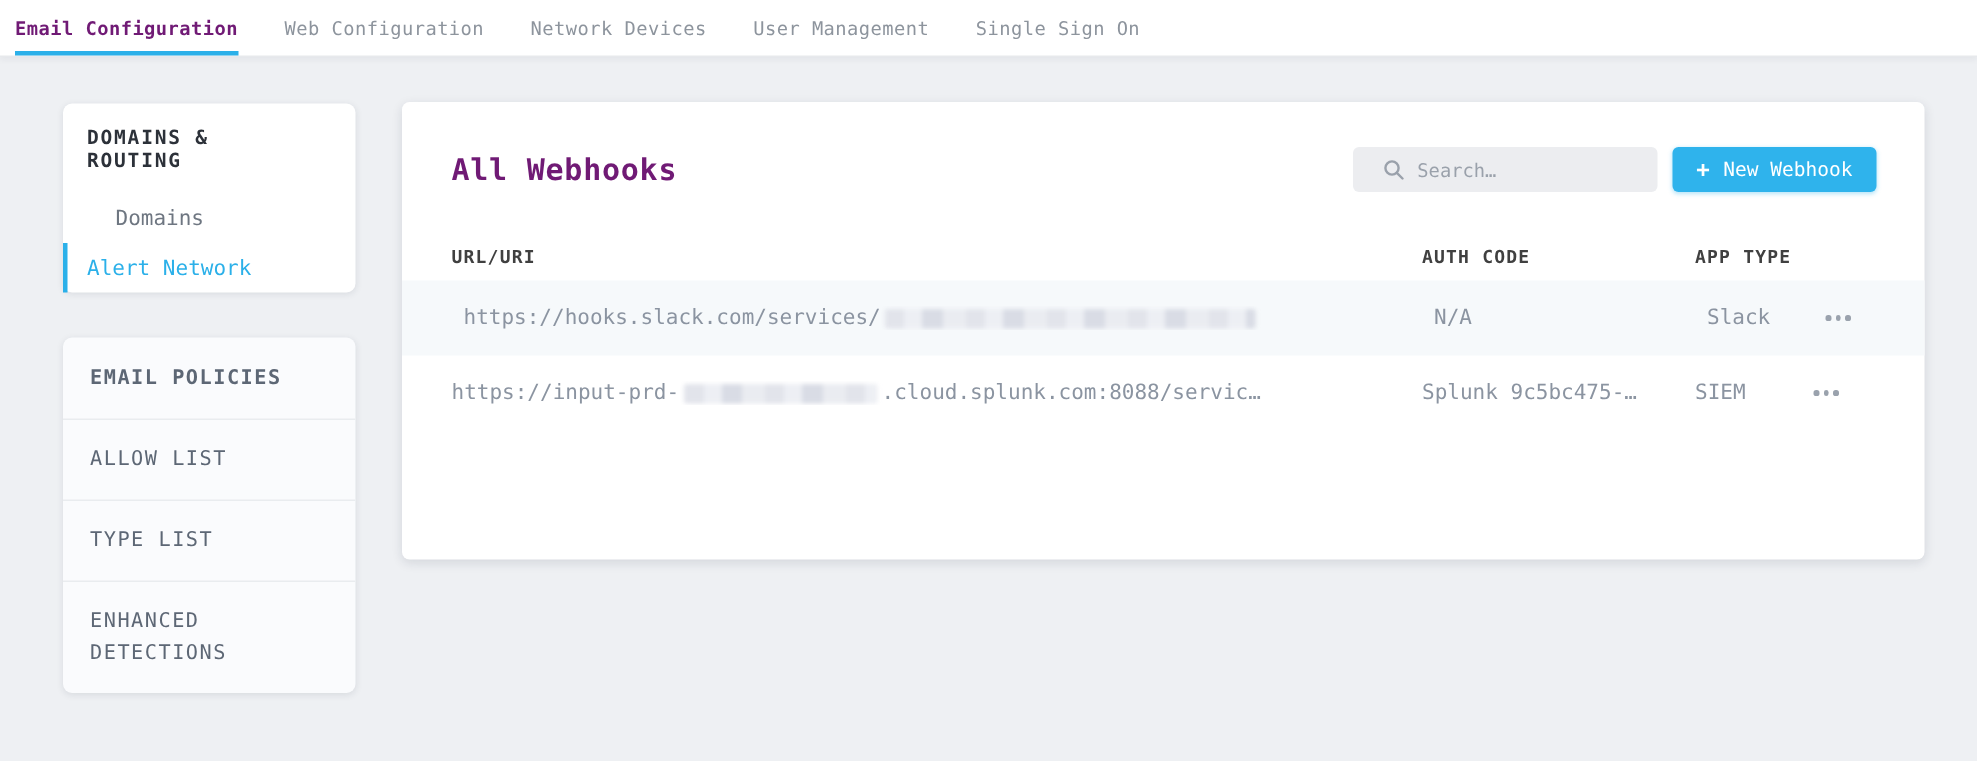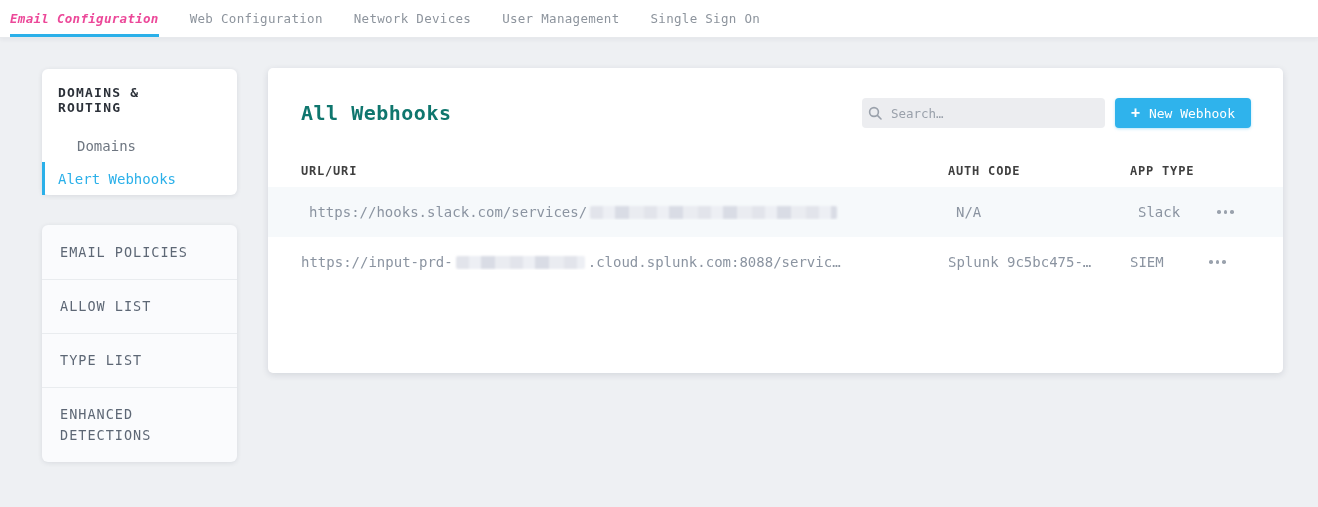--- a/index.html
+++ b/index.html
@@ -15,21 +15,21 @@
     position: absolute; left: 0; top: 0; width: 1318px; height: 38px;
     background: #ffffff; border-bottom: 1px solid #e7e9ec;
     box-shadow: 0 2px 4px rgba(30,40,60,0.05);
     display: flex; align-items: stretch; padding-left: 10px; z-index: 5;
   }
   .tab {
     display: flex; align-items: center; margin-right: 31px;
     font-size: 12.5px; color: #8d949d; letter-spacing: 0.3px;
     cursor: pointer; border-bottom: 3px solid transparent; padding-top: 2px;
   }
-  .tab.active { color: #ec4899; border-bottom-color: #2bb0e9; font-weight: bold; font-style: italic; }
+  .tab.active { color: #701a75; border-bottom-color: #2bb0e9; font-weight: bold; }
 
   
   .sidebar-card1 {
     position: absolute; left: 42px; top: 69px; width: 195px; height: 126px;
     background: #ffffff; border-radius: 6px;
     box-shadow: 0 1px 5px rgba(25,35,55,0.10);
     padding-top: 16px;
   }
   .sb-header {
     padding: 0 33px 14px 16px; font-size: 13px; font-weight: bold;
@@ -46,38 +46,38 @@
     position: absolute; left: 42px; top: 225px; width: 195px;
     background: #fafbfd; border-radius: 6px;
     box-shadow: 0 1px 5px rgba(25,35,55,0.10); overflow: hidden;
   }
   .sb2-item {
     display: flex; align-items: center; min-height: 54px;
     padding: 8px 18px; font-size: 13.5px; color: #5d6775;
     letter-spacing: 1px; line-height: 21px; cursor: pointer;
     border-top: 1px solid #e9ecef;
   }
-  .sb2-item:first-child { border-top: none; }
+  .sb2-item:first-child { border-top: none; font-weight: bold; }
   .sb2-item.tall { min-height: 75px; }
 
   
   .main-card {
     position: absolute; left: 268px; top: 68px; width: 1015px; height: 305px;
     background: #ffffff; border-radius: 5px;
     box-shadow: 0 2px 7px rgba(25,35,55,0.12);
     padding: 30px 32px 0 33px;
   }
   .main-header { display: flex; align-items: center; height: 30px; }
   .page-title {
-    font-size: 20px; font-weight: bold; color: #0f766e; letter-spacing: 0.5px;
+    font-size: 20px; font-weight: bold; color: #701a75; letter-spacing: 0.5px;
     flex: 1 1 auto;
   }
   .searchbox {
-    width: 243px; height: 30px; background: #ecedf0; border-radius: 4px;
-    display: flex; align-items: center; padding: 0 6px; margin-right: 10px;
+    width: 203px; height: 30px; background: #ecedf0; border-radius: 4px;
+    display: flex; align-items: center; padding: 0 20px; margin-right: 10px;
   }
   .searchbox svg { flex: 0 0 auto; }
   .searchbox input {
     border: none; outline: none; background: transparent;
     font-family: inherit; font-size: 12.5px; color: #5d6775;
     margin-left: 9px; width: 150px;
   }
   .searchbox input::placeholder { color: #9aa1ab; opacity: 1; }
   .new-btn {
     height: 30px; padding: 0 16px; background: #2fb3ec; border: none;
@@ -128,21 +128,21 @@
     <div class="tab active">Email Configuration</div>
     <div class="tab">Web Configuration</div>
     <div class="tab">Network Devices</div>
     <div class="tab">User Management</div>
     <div class="tab">Single Sign On</div>
   </div>
 
   <div class="sidebar-card1">
     <div class="sb-header">DOMAINS &amp; ROUTING</div>
     <div class="sb-item">Domains</div>
-    <div class="sb-item active">Alert Webhooks</div>
+    <div class="sb-item active">Alert Network</div>
   </div>
 
   <div class="sidebar-card2">
     <div class="sb2-item">EMAIL POLICIES</div>
     <div class="sb2-item">ALLOW LIST</div>
     <div class="sb2-item">TYPE LIST</div>
     <div class="sb2-item tall">ENHANCED DETECTIONS</div>
   </div>
 
   <div class="main-card">

